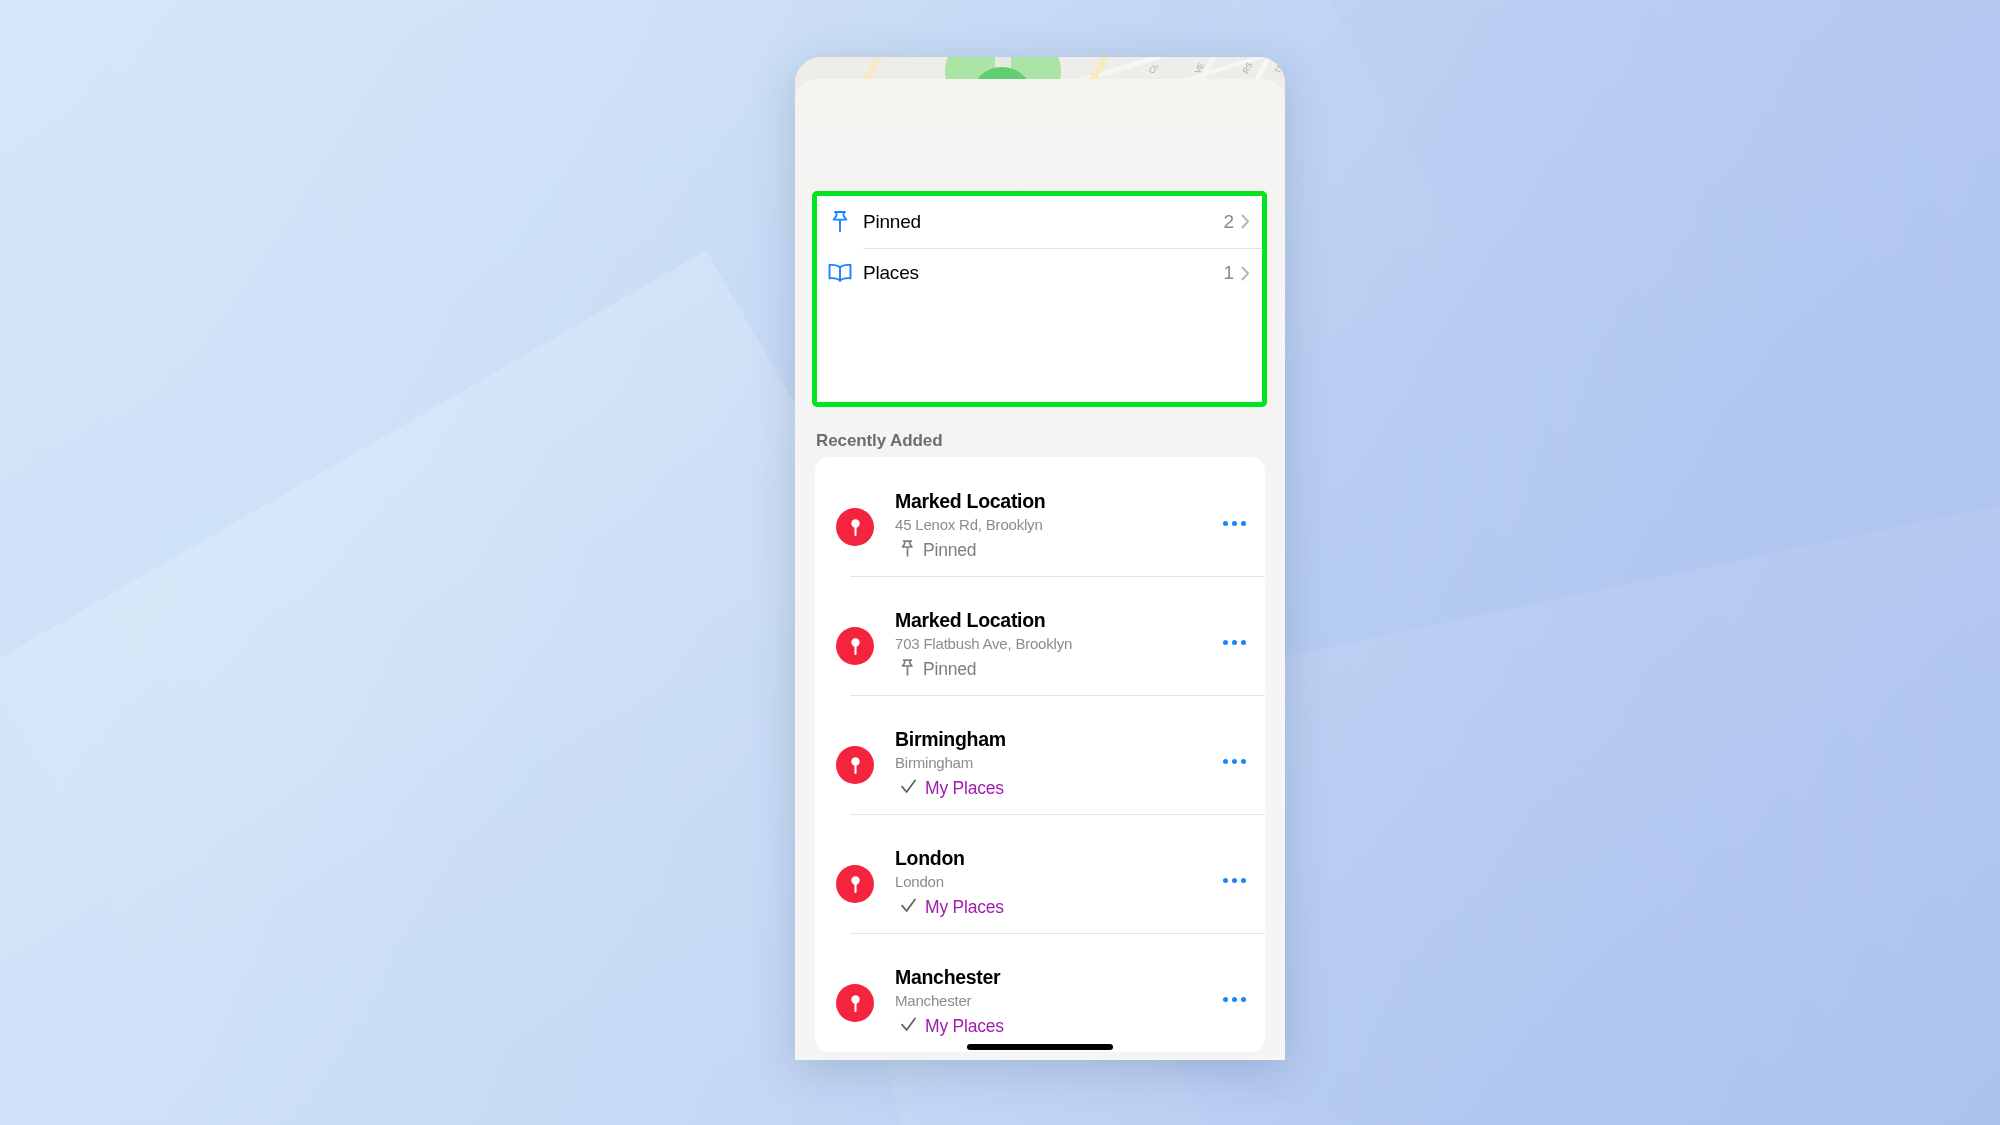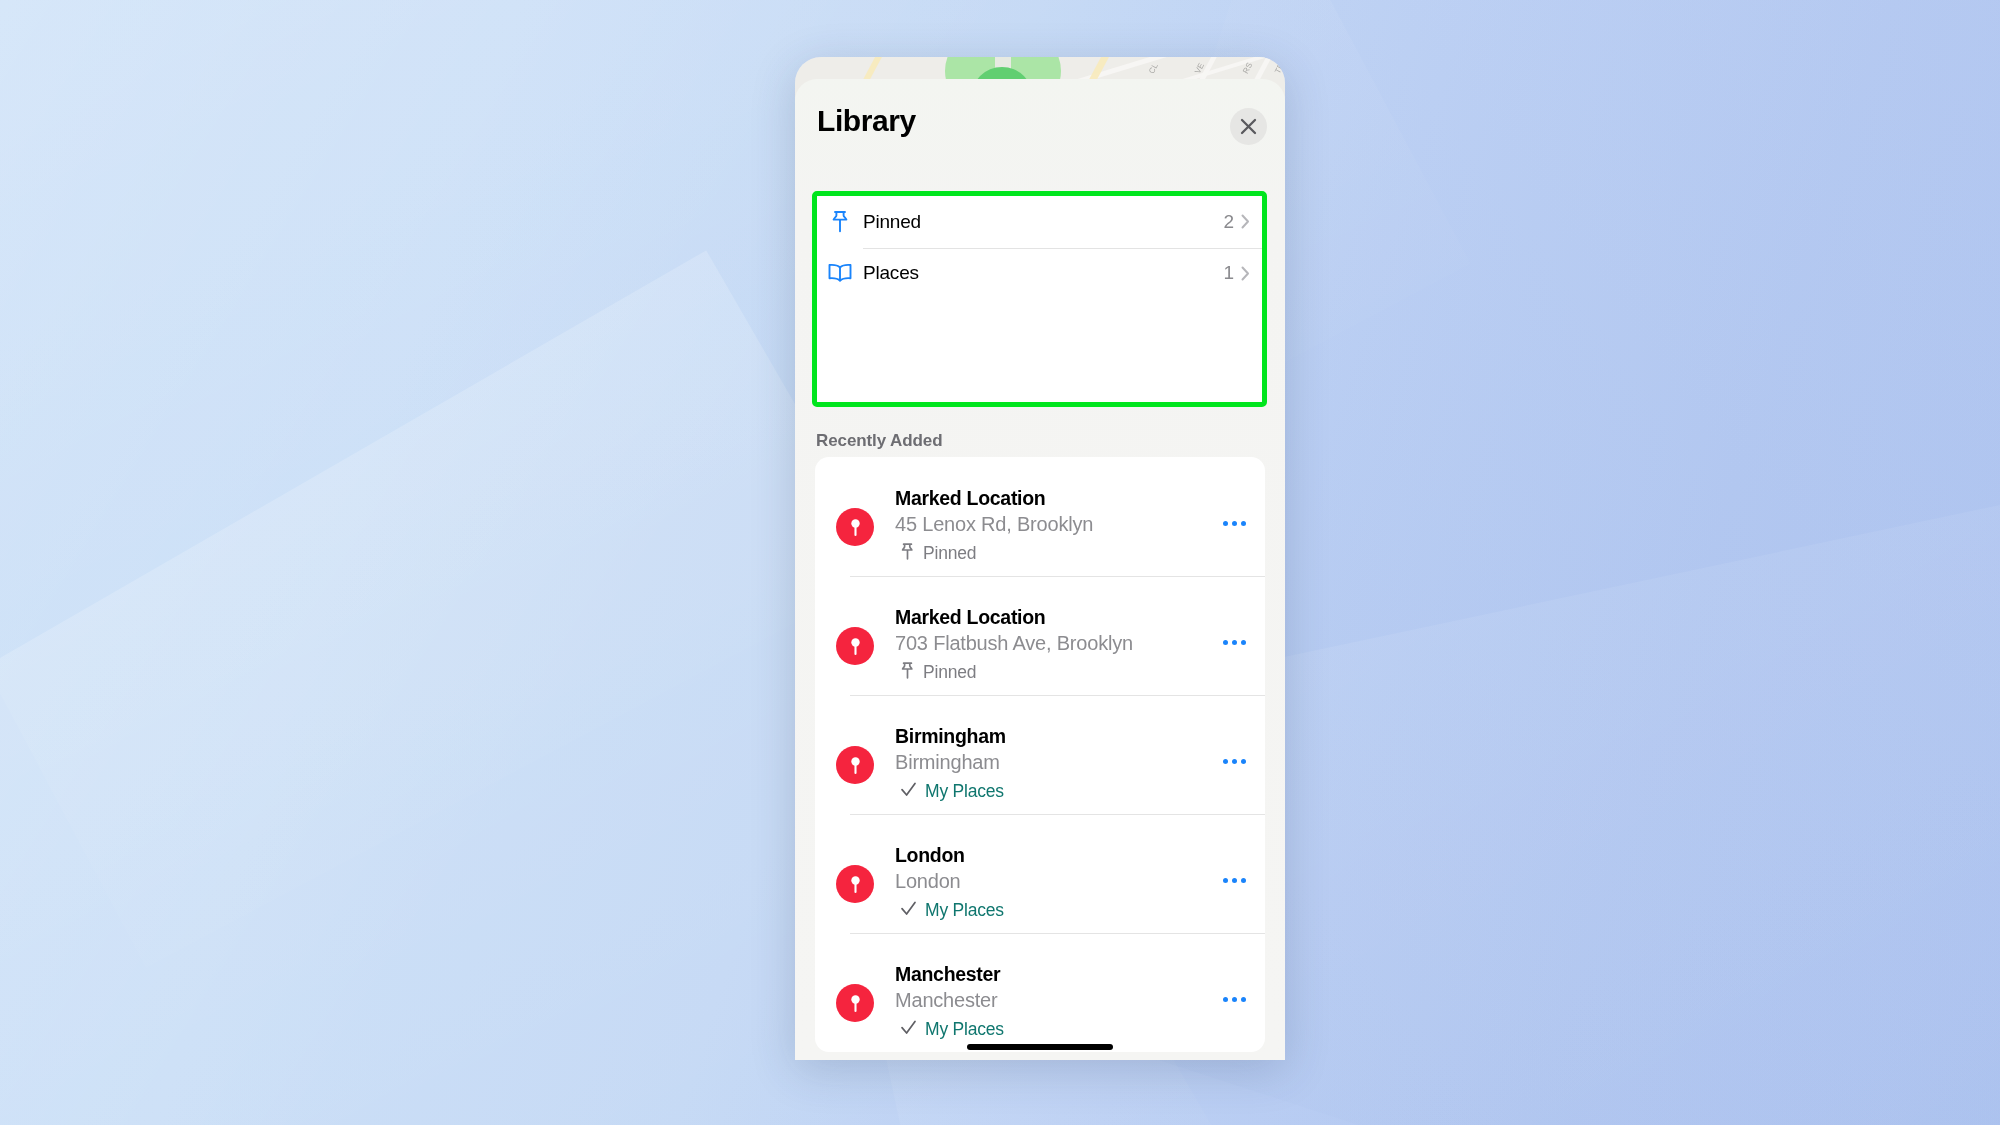--- a/index.html
+++ b/index.html
@@ -182,30 +182,30 @@
     width: 38px; height: 38px; border-radius: 50%;
     background: #f5243e;
     display: flex; align-items: center; justify-content: center;
   }
   .place-text { flex: 1; padding-right: 6px; }
   .place-name {
     font-size: 19.5px; font-weight: bold; color: #000;
     letter-spacing: -0.3px; line-height: 1.12;
   }
   .place-sub {
-    font-size: 20px; color: #8c8c90; margin-top: 3px;
+    font-size: 15px; color: #8c8c90; margin-top: 3px;
     letter-spacing: -0.2px; line-height: 1.15;
   }
   .place-tag {
     margin-top: 7px; display: flex; align-items: center; gap: 8px;
     padding-left: 5px;
   }
   .tag-label { font-size: 17.5px; letter-spacing: -0.2px; }
   .tag-label.grey { color: #7d7d82; }
-  .tag-label.blue { color: #0f766e; }
+  .tag-label.blue { color: #a21caf; }
   .more-btn {
     width: 62px; min-width: 62px;
     display: flex; align-items: center; justify-content: center;
     align-self: center; margin-top: -6px;
     background: none; border: none; cursor: pointer;
     padding: 6px 0;
   }
   .more-dots { display: flex; gap: 4px; }
   .more-dots i {
     width: 5px; height: 5px; border-radius: 50%;
@@ -247,30 +247,20 @@
 
       <div id="map-sheet-peek">
         <span class="peek-text" style="left:18px; top:14px;">Search Maps</span>
         <span class="peek-text" style="left:160px; top:14px;">Find Nearby</span>
       </div>
       <div id="map-dim"></div>
     </div>
 
     <div id="sheet">
 
-      <div id="sheet-header">
-        <div id="page-title">Library</div>
-        <button id="close-button" aria-label="Close">
-          <span>
-            <svg width="17" height="17" viewBox="0 0 17 17">
-              <path d="M2 2 L15 15 M15 2 L2 15" stroke="#5a5a5e" stroke-width="2.3" stroke-linecap="round" fill="none"></path>
-            </svg>
-          </span>
-        </button>
-      </div>
 
       <div id="library-highlight">
         <div id="library-card">
 
           <div class="lib-row">
             <span class="lib-icon">
               <svg width="22" height="24" viewBox="0 0 22 24">
                 <path d="M6 2 h10 M7.4 2 v3.4 c0 1.5 -2.2 2.2 -2.8 4.2 h12.8 c-0.6 -2 -2.8 -2.7 -2.8 -4.2 v-3.4 M11 9.6 v11.6" stroke="#1a84fb" stroke-width="1.9" fill="none" stroke-linecap="round" stroke-linejoin="round"></path>
               </svg>
             </span>

